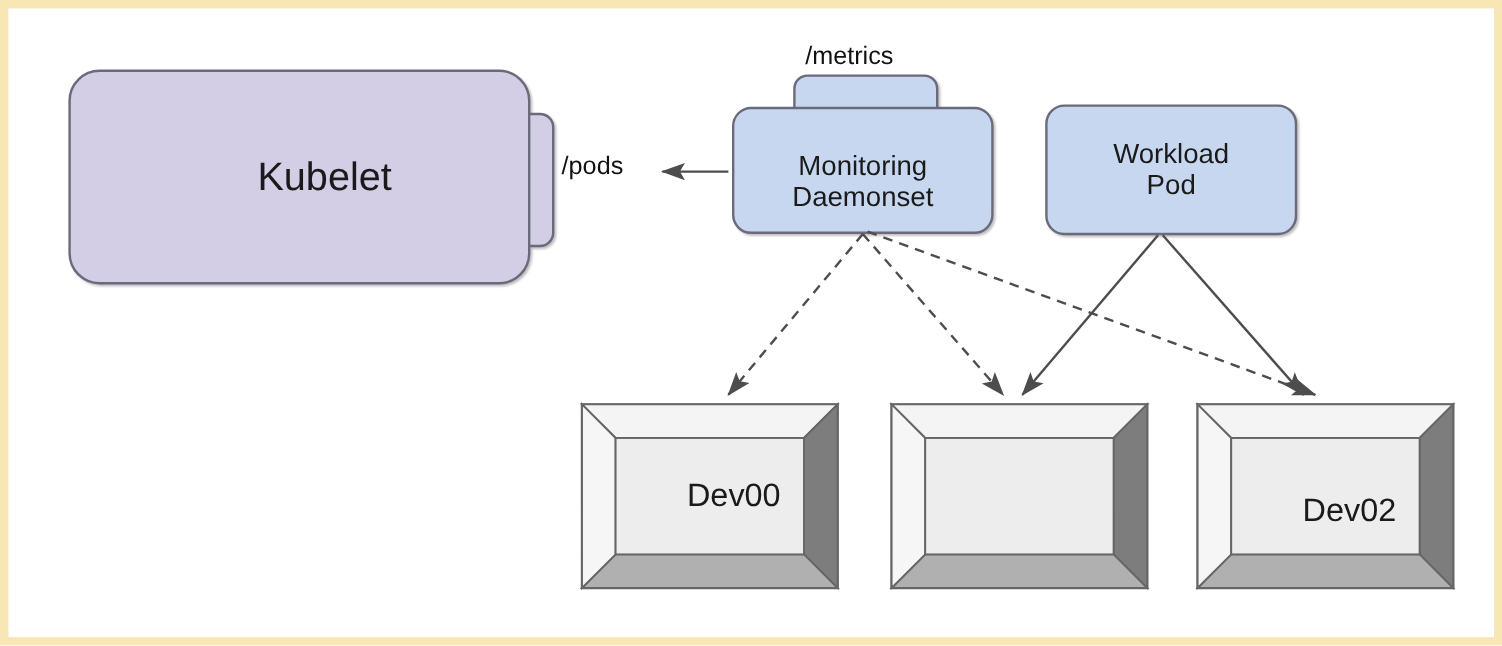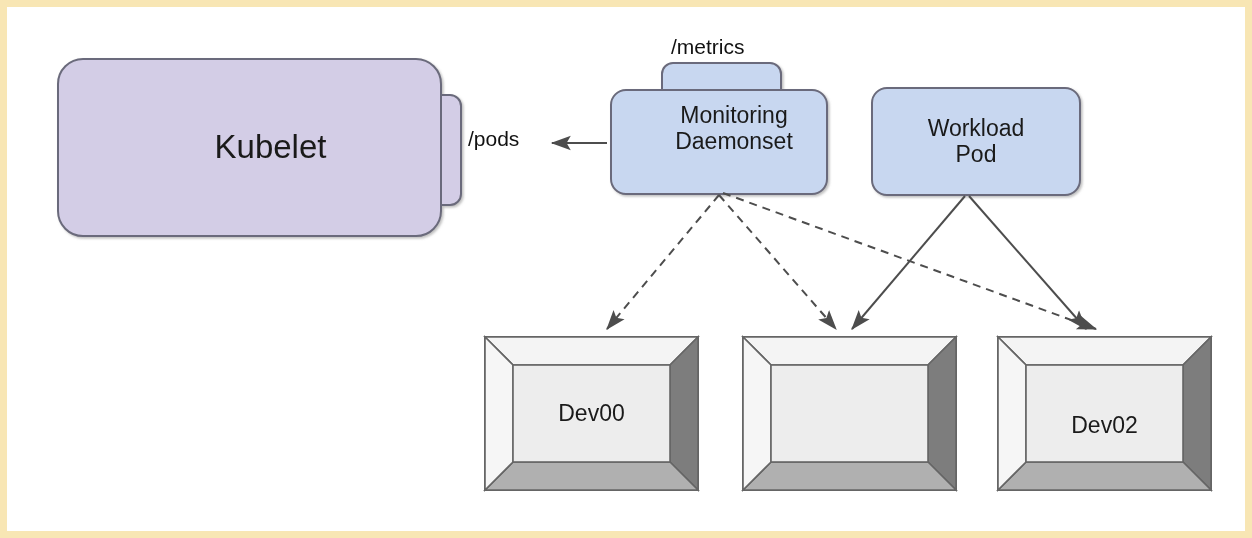--- a/index.html
+++ b/index.html
@@ -38,21 +38,21 @@
     align-items: center;
     justify-content: center;
     text-align: center;
     color: #1a1a1a;
     line-height: 1.12;
     white-space: pre-line;
     pointer-events: none;
   }
   .lbl-kubelet { font-size: 33px; }
   .lbl-pod     { font-size: 23px; }
-  .lbl-dev     { font-size: 23px; }
+  .lbl-dev     { font-size: 27px; margin-left: 20px; }
   .edge-label {
     position: absolute;
     color: #111111;
     font-size: 21px;
     white-space: nowrap;
   }
 </style>
 </head>
 <body>
 
@@ -121,21 +121,21 @@
         <polygon points="991,330 1204,330 1176,358 1019,358" fill="#f4f4f4" stroke="#666666" stroke-width="1.6"></polygon>
         <polygon points="1204,330 1204,483 1176,455 1176,358" fill="#7d7d7d" stroke="#666666" stroke-width="1.6"></polygon>
         <polygon points="991,483 1204,483 1176,455 1019,455" fill="#b0b0b0" stroke="#666666" stroke-width="1.6"></polygon>
         <polygon points="991,330 1019,358 1019,455 991,483" fill="#f6f6f6" stroke="#666666" stroke-width="1.6"></polygon>
         <rect x="1019" y="358" width="157" height="97" fill="#ededed" stroke="#666666" stroke-width="1.6"></rect>
       </g>
     </svg>
 
     <div class="node-label lbl-kubelet" style="left:51px; top:52px; width:425px; height:177px;border-radius:11px;">Kubelet</div>
 
-    <div class="node-label lbl-pod" style="left:604px; top:70px; width:216px; height:104px;margin-left:15px;">Monitoring
+    <div class="node-label lbl-pod" style="left:604px; top:93px; width:216px; height:104px;">Monitoring
 Daemonset</div>
 
     <div class="node-label lbl-pod" style="left:865px; top:81px; width:208px; height:107px;border-radius:29px;">Workload
 Pod</div>
 
     <div class="node-label lbl-dev" style="left:506px; top:358px; width:157px; height:97px;">Dev00</div>
 
 
     <div class="node-label lbl-dev" style="left:1019px; top:358px; width:157px; height:121px;">Dev02</div>
 

